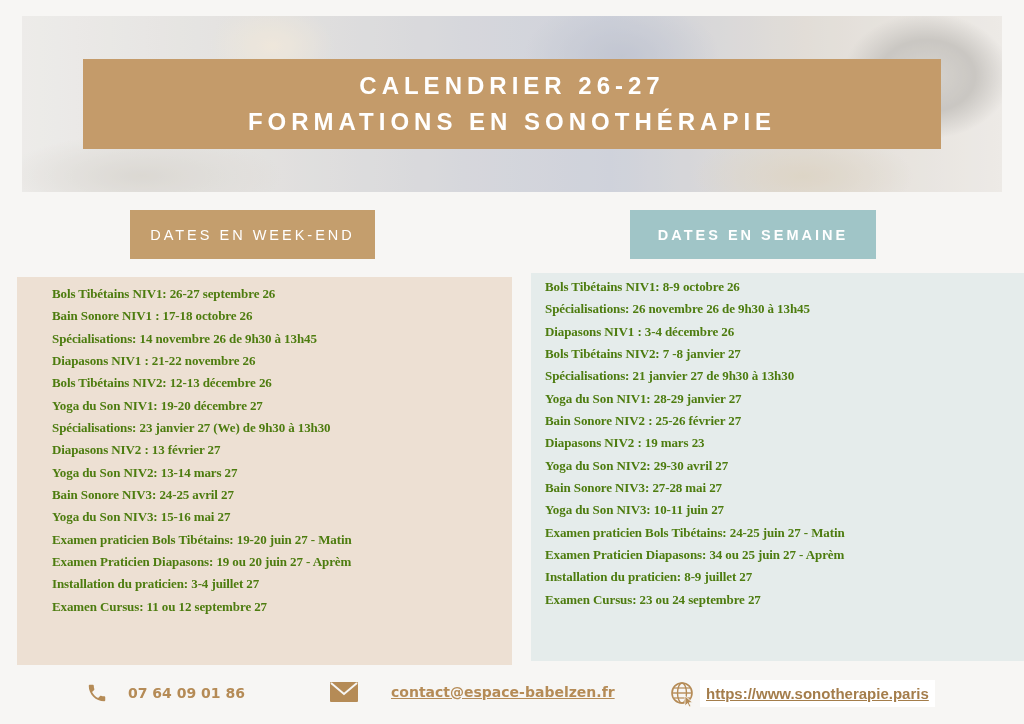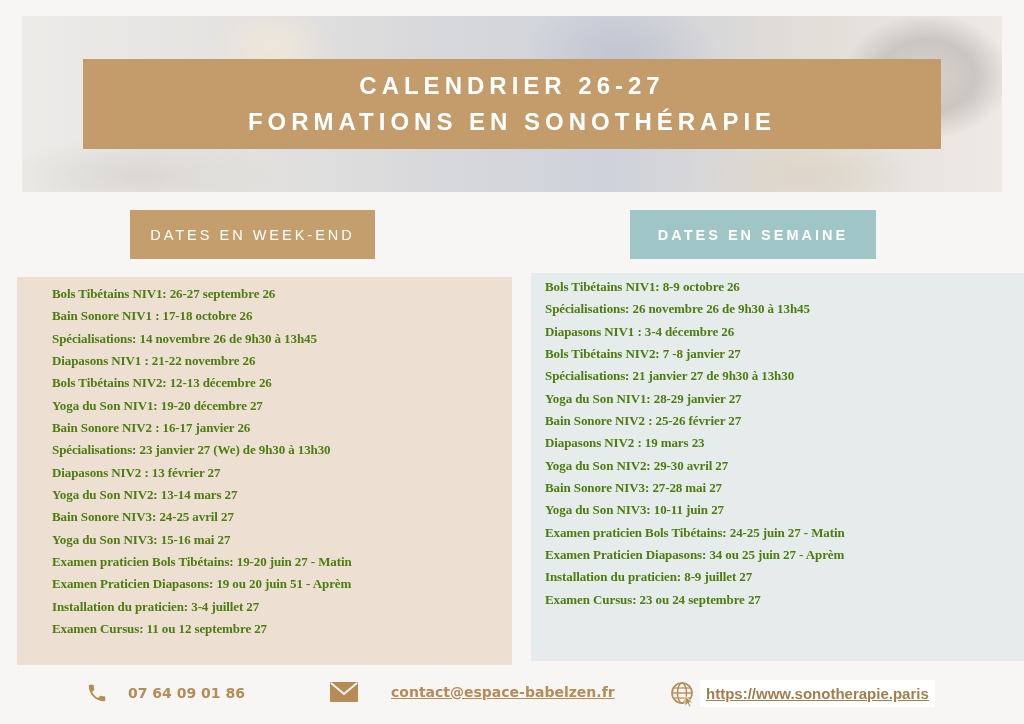--- a/index.html
+++ b/index.html
@@ -75,28 +75,27 @@
 <div class="section-btn btn-semaine">DATES EN SEMAINE</div>
 
 <div class="panel panel-weekend">
   <ul>
     <li>Bols Tibétains NIV1: 26-27 septembre 26</li>
     <li>Bain Sonore NIV1 : 17-18 octobre 26</li>
     <li>Spécialisations: 14 novembre 26 de 9h30 à 13h45</li>
     <li>Diapasons NIV1 : 21-22 novembre 26</li>
     <li>Bols Tibétains NIV2: 12-13 décembre 26</li>
     <li>Yoga du Son NIV1: 19-20 décembre 27</li>
-    <li>Bain Sonore NIV2 : 16-17 janvier 26</li>
     <li>Spécialisations: 23 janvier 27 (We) de 9h30 à 13h30</li>
     <li>Diapasons NIV2 : 13 février 27</li>
     <li>Yoga du Son NIV2: 13-14 mars 27</li>
     <li>Bain Sonore NIV3: 24-25 avril 27</li>
     <li>Yoga du Son NIV3: 15-16 mai 27</li>
     <li>Examen praticien Bols Tibétains: 19-20 juin 27 - Matin</li>
-    <li>Examen Praticien Diapasons: 19 ou 20 juin 51 - Aprèm</li>
+    <li>Examen Praticien Diapasons: 19 ou 20 juin 27 - Aprèm</li>
     <li>Installation du praticien: 3-4 juillet 27</li>
     <li>Examen Cursus: 11 ou 12 septembre 27</li>
   </ul>
 </div>
 
 <div class="panel panel-semaine">
   <ul>
     <li>Bols Tibétains NIV1: 8-9 octobre 26</li>
     <li>Spécialisations: 26 novembre 26 de 9h30 à 13h45</li>
     <li>Diapasons NIV1 : 3-4 décembre 26</li>

